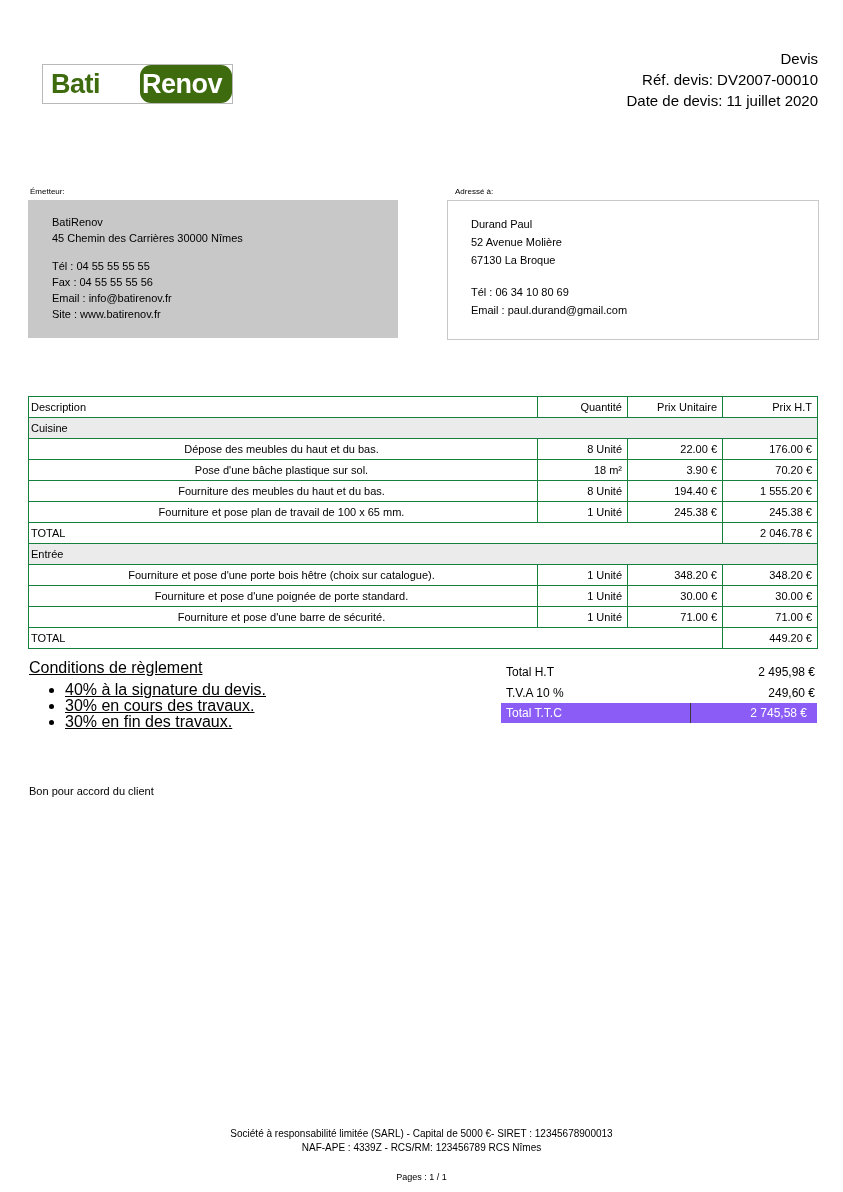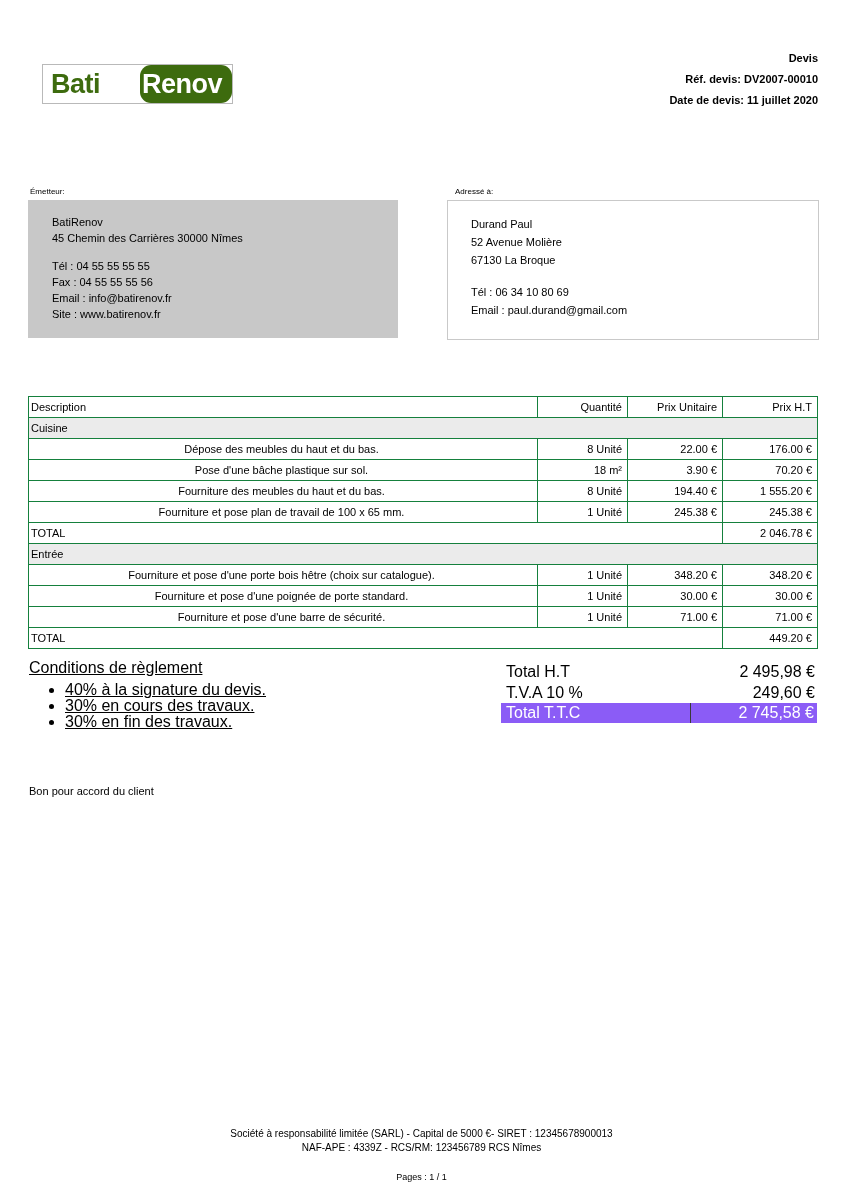--- a/index.html
+++ b/index.html
@@ -44,22 +44,22 @@
   #logo .logo-part-b {
     background: #3d6b0e;
     color: #ffffff;
     padding: 0 10px 0 2px;
     border-radius: 11px;
   }
   #header-meta {
     position: absolute;
     right: 25px; top: 48px;
     text-align: right;
-    font-size: 11px;
-    font-weight: bold;
+    font-size: 15px;
+    font-weight: normal;
     line-height: 21px;
   }
 
   
   .party-label {
     position: absolute;
     font-size: 8px;
     line-height: 10px;
     color: #000;
   }
@@ -135,21 +135,21 @@
     padding-left: 36px;
     list-style-type: disc;
   }
   #conditions li { line-height: 16px; }
 
   
   #totals {
     position: absolute;
     left: 501px; top: 661px;
     width: 316px;
-    font-size: 16px;
+    font-size: 12px;
   }
   #totals .t-row {
     display: flex;
     justify-content: space-between;
     align-items: center;
     height: 21px;
     padding: 0 2px 0 5px;
     box-sizing: border-box;
   }
   #totals .t-row.highlight {
@@ -161,21 +161,21 @@
   #totals .t-row.highlight .t-label {
     width: 190px;
     border-right: 1px solid #3a3a3a;
     box-sizing: border-box;
     padding: 0 0 0 5px;
     line-height: 20px;
   }
   #totals .t-row.highlight .t-value {
     flex: 1;
     text-align: right;
-    padding-right: 3px;
+    padding-right: 10px;
     line-height: 20px;
   }
 
   
   #signature {
     position: absolute;
     left: 29px; top: 784px;
     font-size: 11px;
     line-height: 14px;
   }

